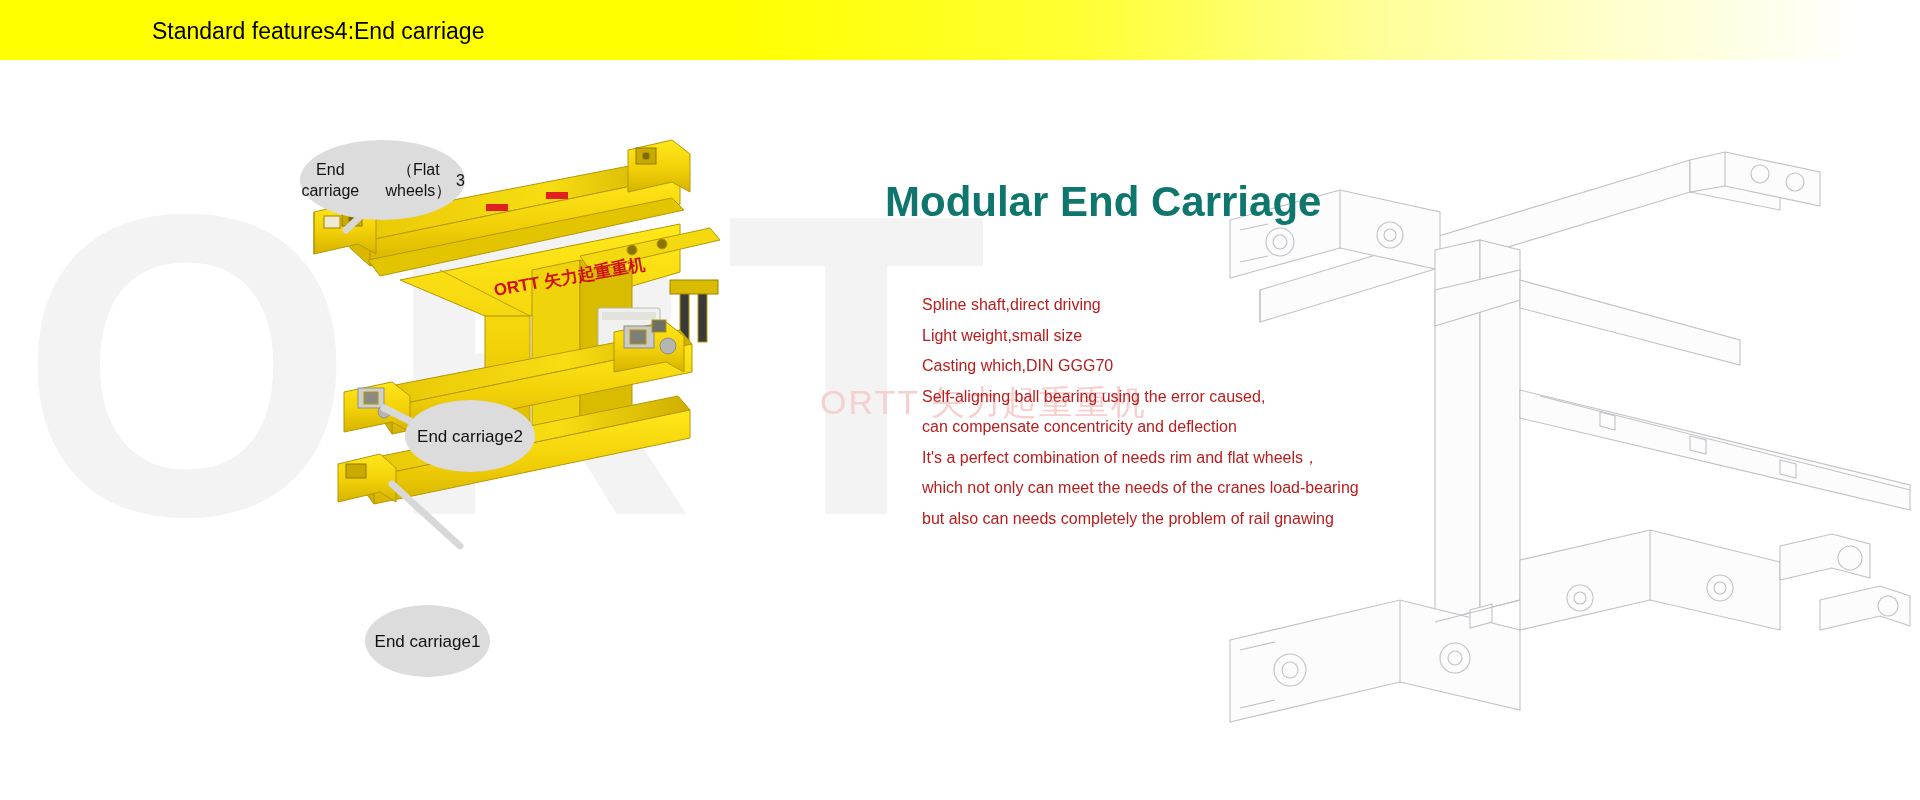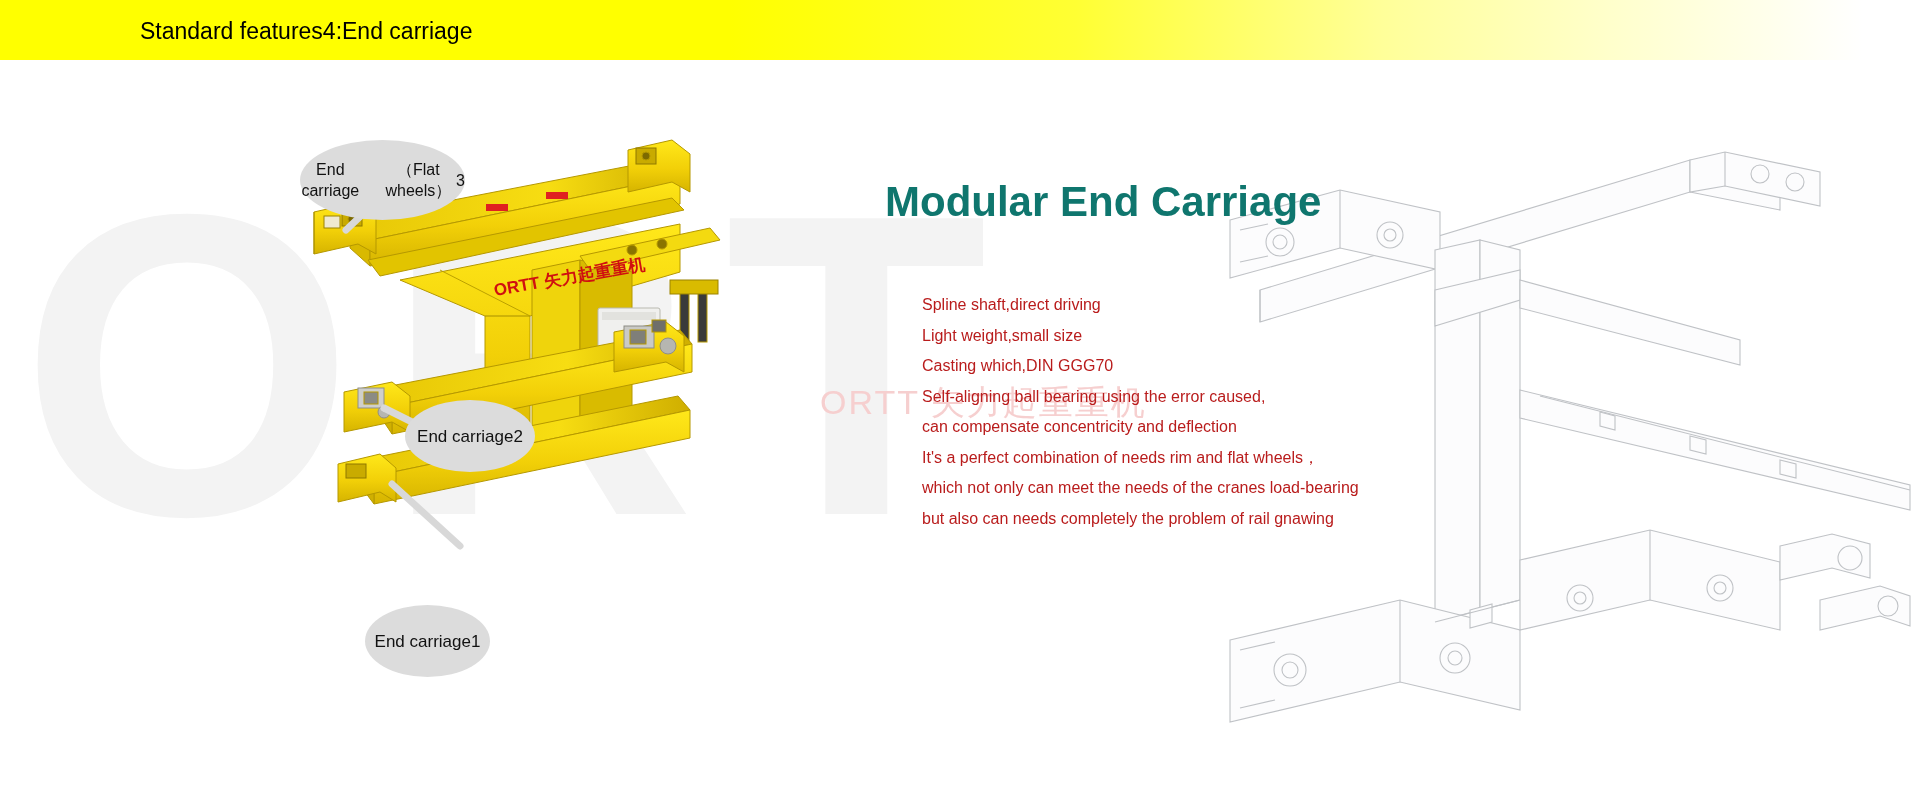--- a/index.html
+++ b/index.html
@@ -21,21 +21,21 @@
     left: 0;
     top: 0;
     width: 1920px;
     height: 60px;
     background: linear-gradient(to right,
         #ffff00 0%, #ffff00 38%, #ffff33 56%,
         #ffff99 72%, #ffffcc 84%, #ffffff 97%, #ffffff 100%);
   }
   .header-title {
     position: absolute;
-    left: 140px;
+    left: 152px;
     top: 18px;
     font-size: 23px;
     color: #000000;
     white-space: nowrap;
   }
 
   
   .watermark {
     position: absolute;
     left: 20px;

